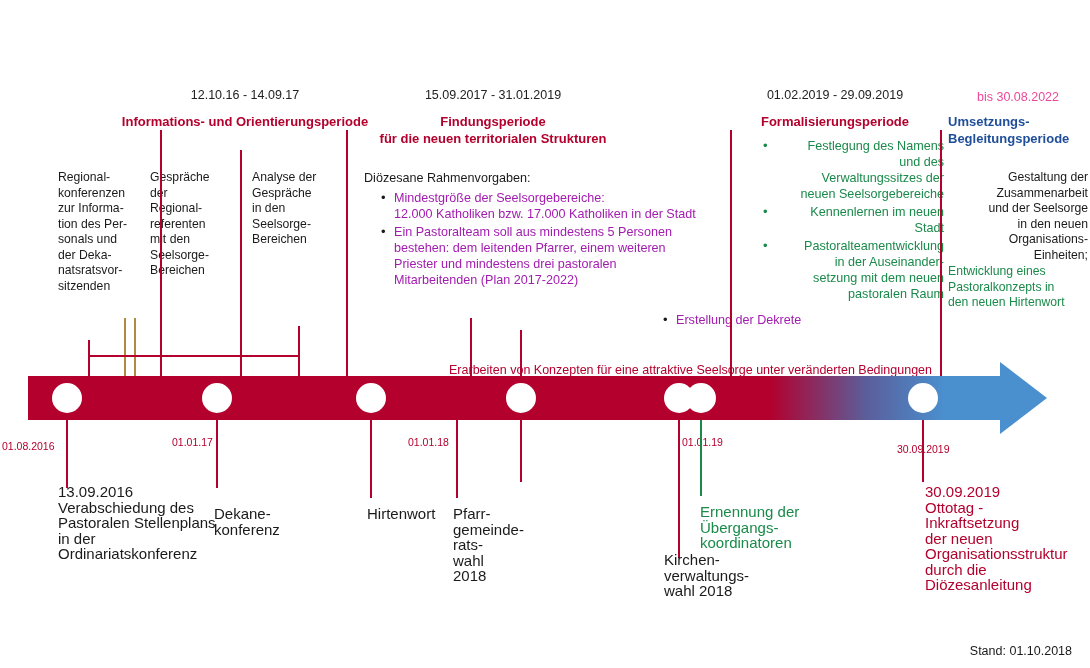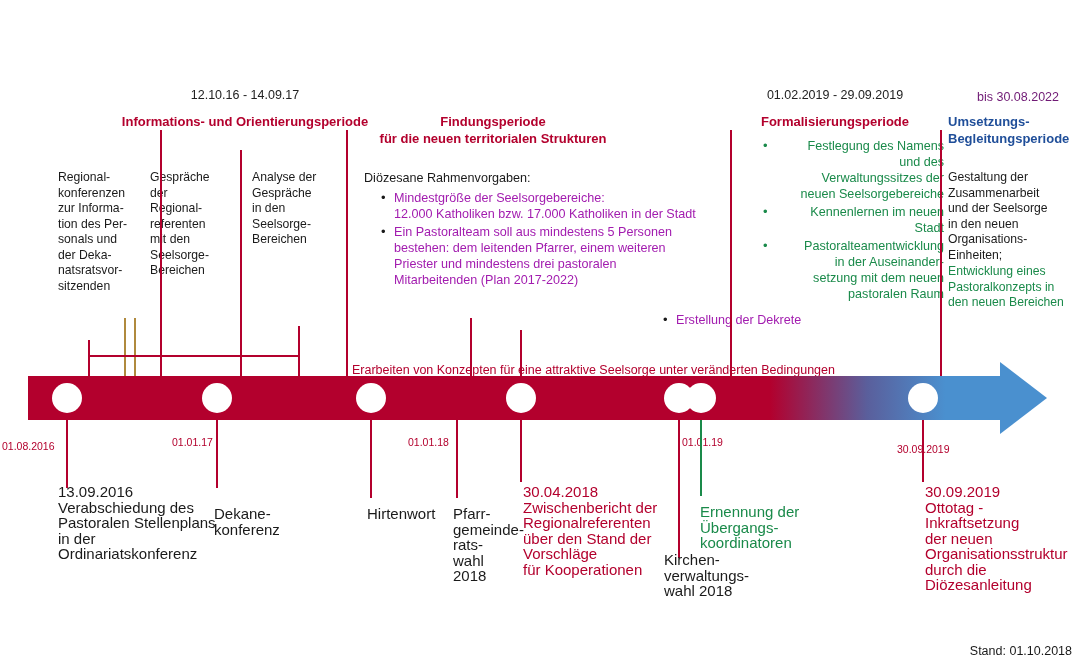--- a/index.html
+++ b/index.html
@@ -40,21 +40,21 @@
     line-height: 14px;
   }
   .period-title {
     font-size: 13px;
     font-weight: bold;
     color: #b3002d;
     text-align: center;
     line-height: 16px;
   }
   .period-title.blue { color: #1f4e99; }
-  .period-date.blue { color: #701a75; }
+  .period-date.blue { color: #ec4899; }
 
   
   .col-text {
     font-size: 12.2px;
     color: #1a1a1a;
     line-height: 15.5px;
   }
   .col-text.green { color: #1a8a4a; }
 
   
@@ -119,21 +119,21 @@
     border-radius: 50%;
     background: #ffffff;
     top: 383px;
   }
 
   
   .bar-caption {
     top: 363px;
     left: 352px;
     width: 580px;
-    text-align: left;
+    text-align: right;
     font-size: 12.5px;
     color: #b3002d;
   }
   .tick-label {
     font-size: 10.5px;
     color: #b3002d;
   }
 
   
   .event {
@@ -153,20 +153,21 @@
 </style>
 </head>
 <body>
 
 <div id="root">
 
 
   <div class="abs period-date" style="left:130px; top:88px; width:230px;">12.10.16 - 14.09.17</div>
   <div class="abs period-title" style="left:95px; top:114px; width:300px;">Informations- und Orientierungsperiode</div>
 
+  <div class="abs period-date" style="left:368px; top:88px; width:250px;">15.09.2017 - 31.01.2019</div>
   <div class="abs period-title" style="left:368px; top:114px; width:250px;">Findungsperiode</div>
   <div class="abs period-title" style="left:348px; top:131px; width:290px;">für die neuen territorialen Strukturen</div>
 
   <div class="abs period-date" style="left:735px; top:88px; width:200px;">01.02.2019 - 29.09.2019</div>
   <div class="abs period-title" style="left:735px; top:114px; width:200px;">Formalisierungsperiode</div>
 
   <div class="abs period-date blue" style="left:948px; top:90px; width:140px;">bis 30.08.2022</div>
   <div class="abs period-title blue" style="left:948px; top:114px; width:140px; text-align:left;">Umsetzungs-</div>
   <div class="abs period-title blue" style="left:948px; top:131px; width:145px; text-align:left;">Begleitungsperiode</div>
 
@@ -212,29 +213,29 @@
 Stadt</li>
     <li style="white-space:pre-line;">Pastoralteamentwicklung
 in der Auseinander-
 setzung mit dem neuen
 pastoralen Raum</li>
   </ul>
   <ul class="bullets black-dot abs" style="left:660px; top:312px; width:280px;">
     <li style="white-space:pre-line;">Erstellung der Dekrete</li>
   </ul>
 
-  <div class="abs col-text" style="left:948px; top:170px; width:140px; white-space:pre-line;">Gestaltung der
+  <div class="abs col-text" style="left:948px; top:170px; width:140px; white-space:pre-line;text-align:right;">Gestaltung der
 Zusammenarbeit
 und der Seelsorge
 in den neuen
 Organisations-
 Einheiten;</div>
   <div class="abs col-text green" style="left:948px; top:264px; width:142px; white-space:pre-line;">Entwicklung eines
 Pastoralkonzepts in
-den neuen Bereichen</div>
+den neuen Hirtenwort</div>
 
   <div class="abs vline" style="left:88px; top:340px; height:36px;"></div>
   <div class="abs vline tan" style="left:124px; top:318px; height:58px;"></div>
   <div class="abs vline tan" style="left:134px; top:318px; height:58px;"></div>
   <div class="abs vline" style="left:160px; top:130px; height:246px;"></div>
   <div class="abs vline" style="left:240px; top:150px; height:226px;"></div>
   <div class="abs vline" style="left:298px; top:326px; height:50px;"></div>
   <div class="abs vline" style="left:346px; top:130px; height:246px;"></div>
   <div class="abs vline" style="left:470px; top:318px; height:58px;"></div>
   <div class="abs vline" style="left:520px; top:330px; height:46px;"></div>
@@ -281,26 +282,20 @@
 konferenz</div>
 
   <div class="abs event" style="left:367px; top:506px; width:86px; white-space:pre-line;">Hirtenwort</div>
 
   <div class="abs event" style="left:453px; top:506px; width:64px; white-space:pre-line;">Pfarr-
 gemeinde-
 rats-
 wahl
 2018</div>
 
-  <div class="abs event red" style="left:523px; top:484px; width:150px; white-space:pre-line;">30.04.2018
-Zwischenbericht der
-Regionalreferenten
-über den Stand der
-Vorschläge
-für Kooperationen</div>
 
   <div class="abs event" style="left:664px; top:552px; width:100px; white-space:pre-line;">Kirchen-
 verwaltungs-
 wahl 2018</div>
 
   <div class="abs event green" style="left:700px; top:504px; width:120px; white-space:pre-line;">Ernennung der
 Übergangs-
 koordinatoren</div>
 
   <div class="abs event red" style="left:925px; top:484px; width:165px; white-space:pre-line;">30.09.2019

